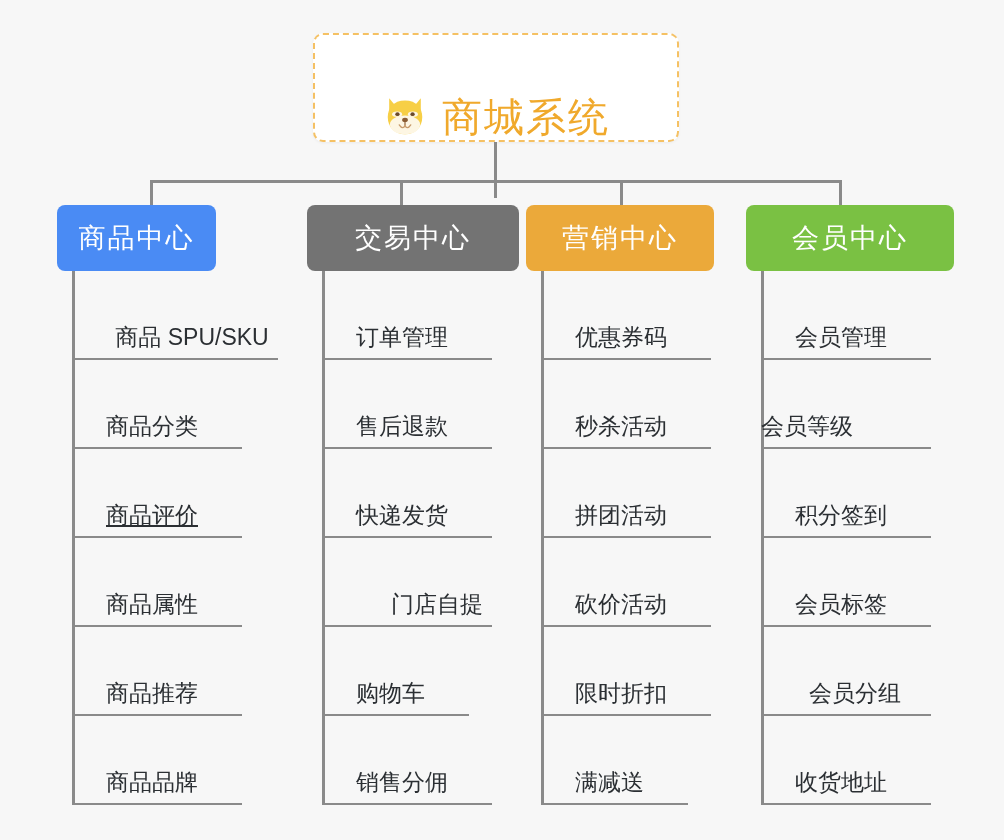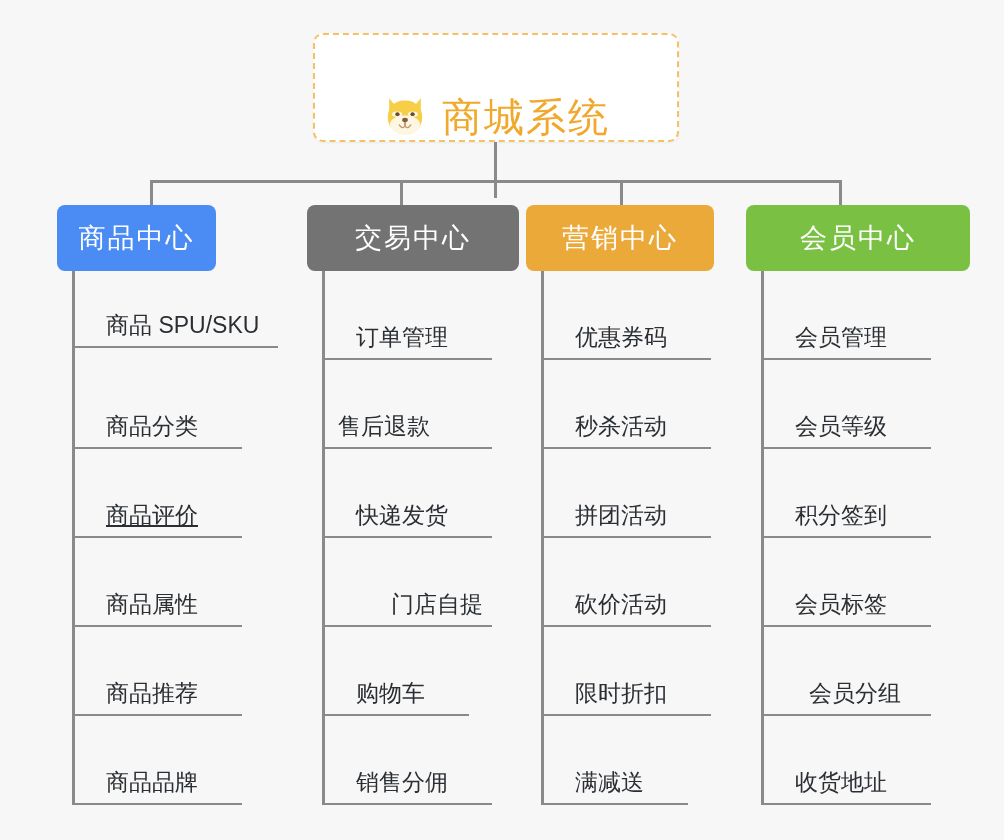--- a/index.html
+++ b/index.html
@@ -140,21 +140,21 @@
   <div class="conn conn-v" style="left:150px; top:180px; height:26px;"></div>
   <div class="conn conn-v" style="left:400px; top:180px; height:26px;"></div>
   <div class="conn conn-v" style="left:620px; top:180px; height:26px;"></div>
   <div class="conn conn-v" style="left:839px; top:180px; height:26px;"></div>
 
   <div class="column" style="left:57px; width:250px;">
     <div class="cat-box" style="width:159px; background:#4a8bf4;">
       <span class="cat-label">商品中心</span>
     </div>
     <div class="rail" style="left:15px; top:66px; height:534px;"></div>
-    <div class="leaf" style="left:15px; top:54px; width:206px;">
+    <div class="leaf" style="left:15px; top:66px; width:206px;justify-content:center;">
       <span class="leaf-label" style="padding-left:34px;">商品 SPU/SKU</span>
     </div>
     <div class="leaf" style="left:15px; top:155px; width:170px;">
       <span class="leaf-label" style="padding-left:34px;">商品分类</span>
     </div>
     <div class="leaf" style="left:15px; top:244px; width:170px;">
       <span class="leaf-label" style="padding-left:34px;text-decoration:underline;">商品评价</span>
     </div>
     <div class="leaf" style="left:15px; top:333px; width:170px;">
       <span class="leaf-label" style="padding-left:34px;">商品属性</span>
@@ -169,21 +169,21 @@
 
   <div class="column" style="left:307px; width:250px;">
     <div class="cat-box" style="width:212px; background:#737373;">
       <span class="cat-label">交易中心</span>
     </div>
     <div class="rail" style="left:15px; top:66px; height:534px;"></div>
     <div class="leaf" style="left:15px; top:66px; width:170px;">
       <span class="leaf-label" style="padding-left:34px;">订单管理</span>
     </div>
     <div class="leaf" style="left:15px; top:155px; width:170px;">
-      <span class="leaf-label" style="padding-left:16px;">售后退款</span>
+      <span class="leaf-label" style="padding-left:34px;">售后退款</span>
     </div>
     <div class="leaf" style="left:15px; top:244px; width:170px;">
       <span class="leaf-label" style="padding-left:34px;">快递发货</span>
     </div>
     <div class="leaf" style="left:15px; top:333px; width:170px;padding-left:35px;">
       <span class="leaf-label" style="padding-left:34px;">门店自提</span>
     </div>
     <div class="leaf" style="left:15px; top:422px; width:147px;">
       <span class="leaf-label" style="padding-left:34px;">购物车</span>
     </div>
@@ -211,29 +211,29 @@
     </div>
     <div class="leaf" style="left:15px; top:422px; width:170px;">
       <span class="leaf-label" style="padding-left:34px;">限时折扣</span>
     </div>
     <div class="leaf" style="left:15px; top:511px; width:147px;">
       <span class="leaf-label" style="padding-left:34px;">满减送</span>
     </div>
   </div>
 
   <div class="column" style="left:746px; width:250px;">
-    <div class="cat-box" style="width:224px; background:#7ac143;">
+    <div class="cat-box" style="width:208px; background:#7ac143;">
       <span class="cat-label">会员中心</span>
     </div>
     <div class="rail" style="left:15px; top:66px; height:534px;"></div>
     <div class="leaf" style="left:15px; top:66px; width:170px;">
       <span class="leaf-label" style="padding-left:34px;">会员管理</span>
     </div>
     <div class="leaf" style="left:15px; top:155px; width:170px;">
-      <span class="leaf-label" style="padding-left:34px;">会员等级</span>
+      <span class="leaf-label" style="">会员等级</span>
     </div>
     <div class="leaf" style="left:15px; top:244px; width:170px;">
       <span class="leaf-label" style="padding-left:34px;">积分签到</span>
     </div>
     <div class="leaf" style="left:15px; top:333px; width:170px;">
       <span class="leaf-label" style="padding-left:34px;">会员标签</span>
     </div>
     <div class="leaf" style="left:15px; top:422px; width:170px;">
       <span class="leaf-label" style="padding-left:48px;">会员分组</span>
     </div>

